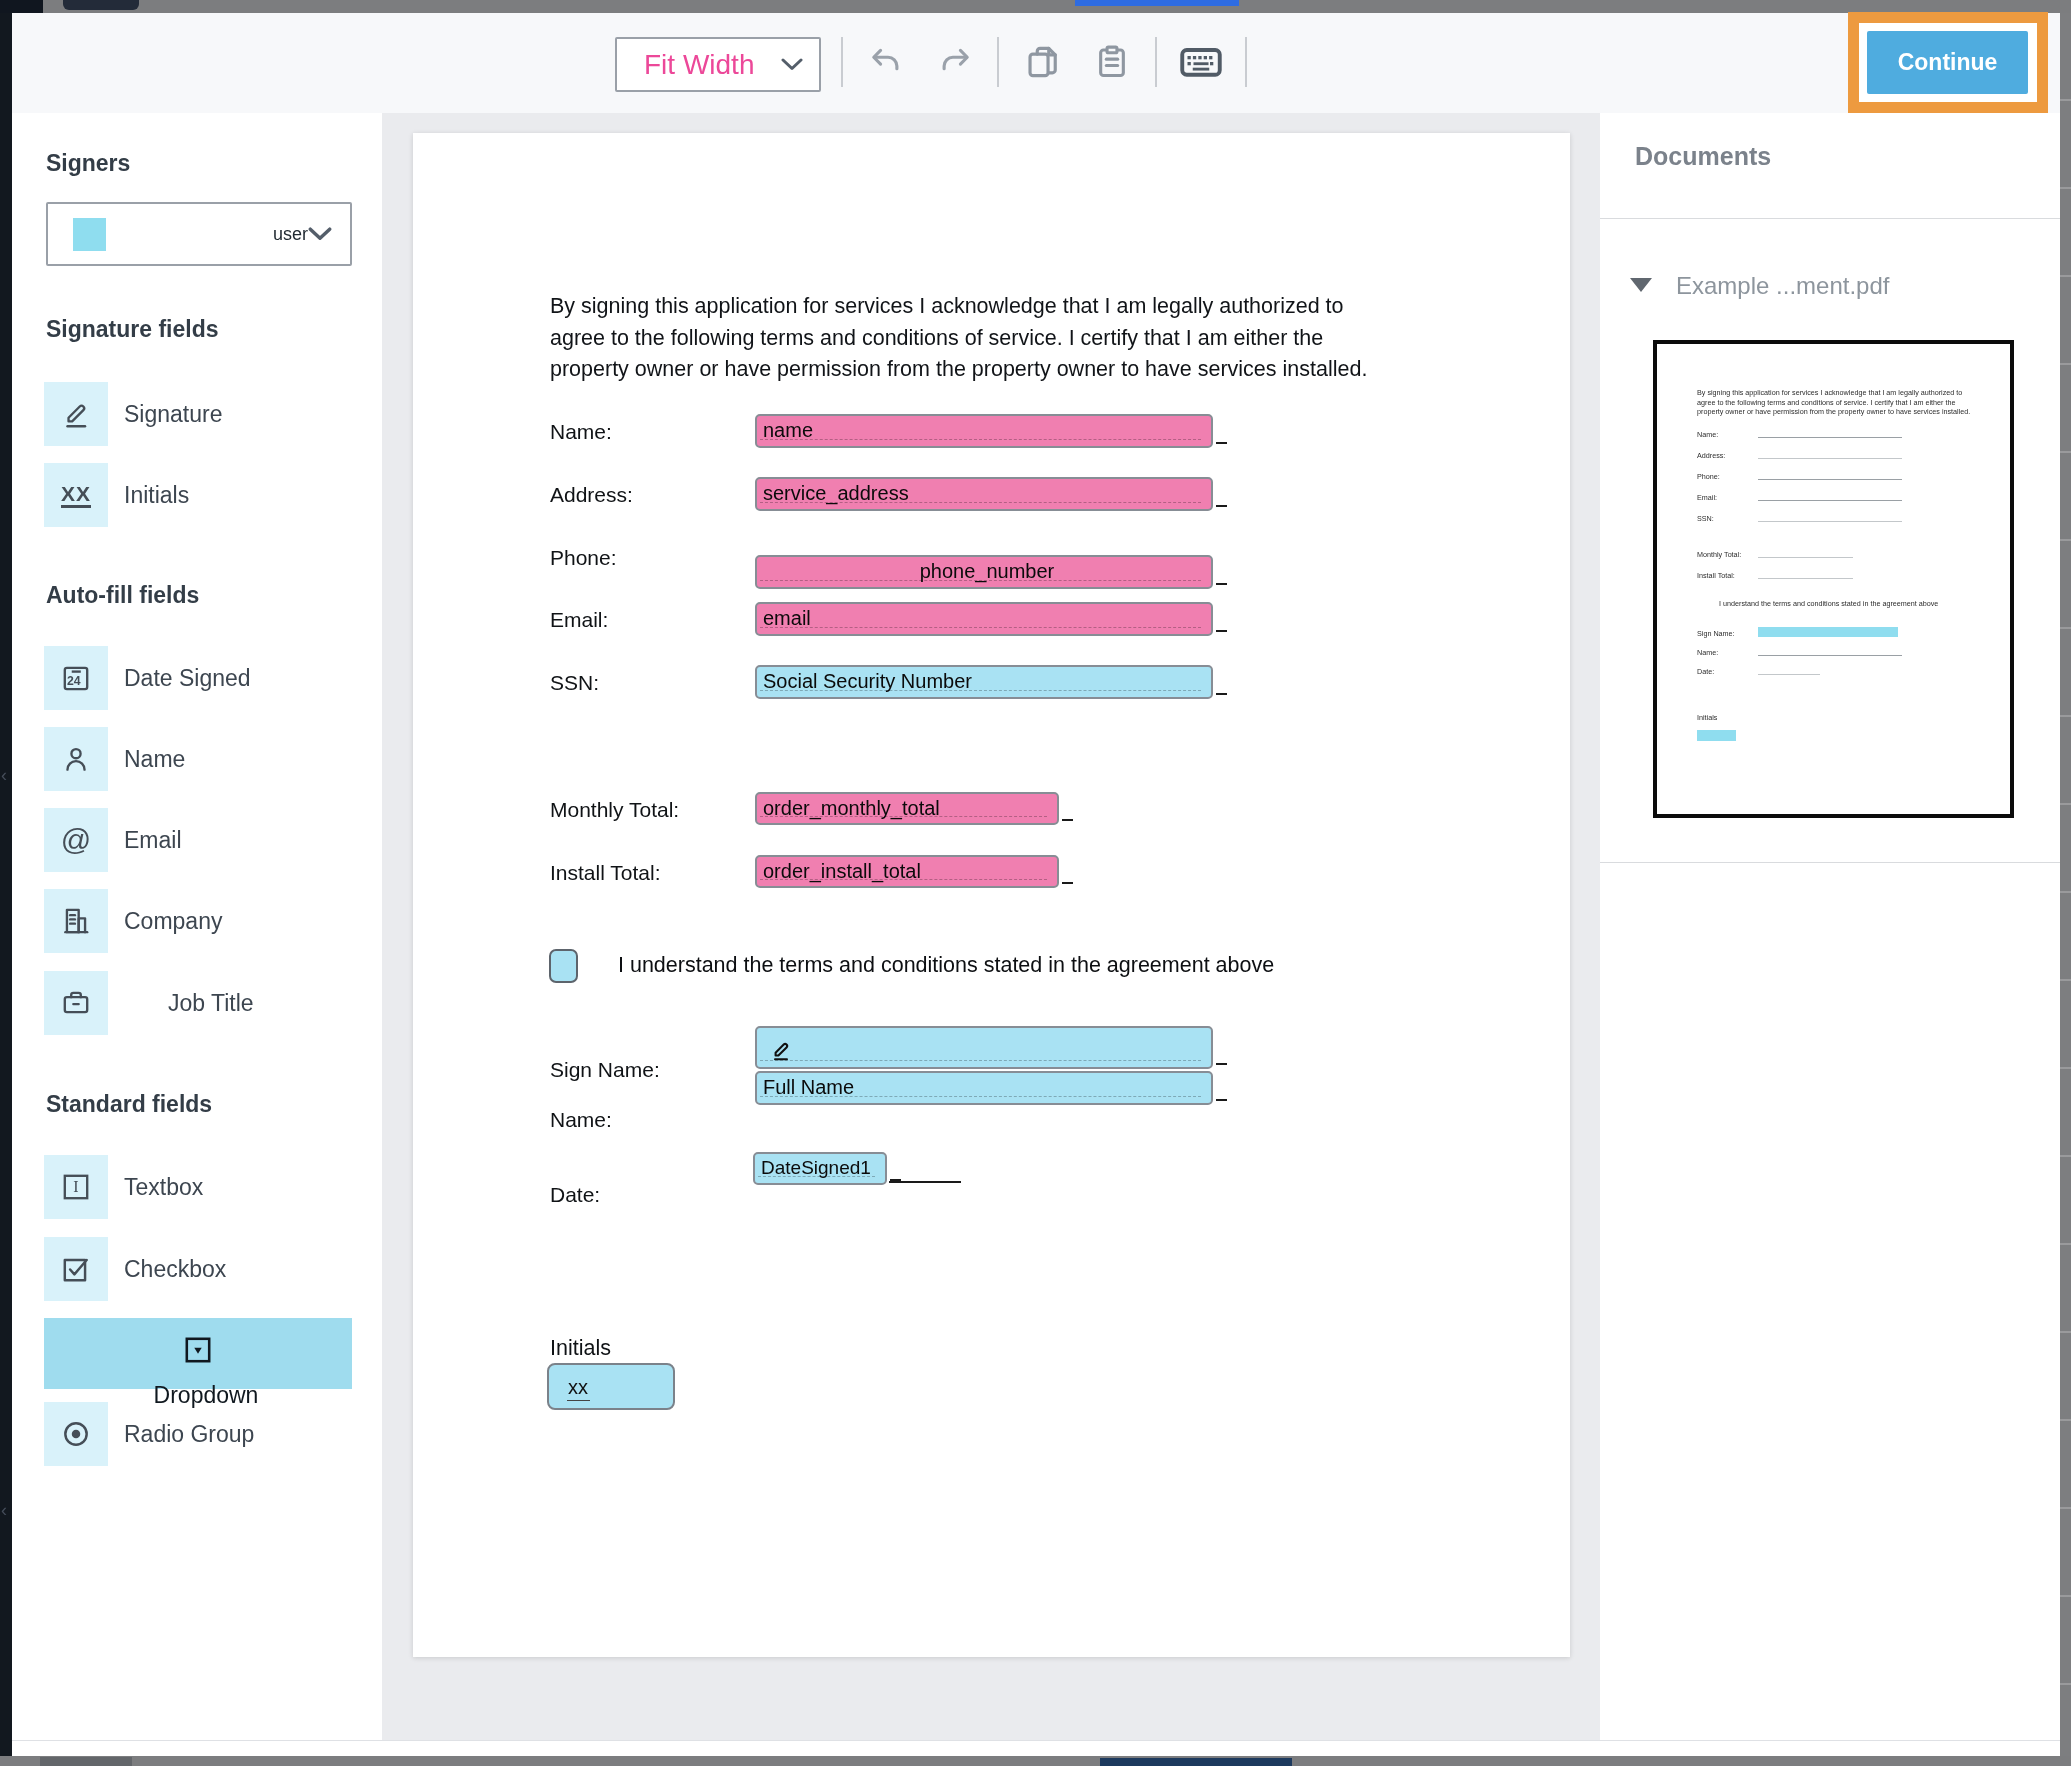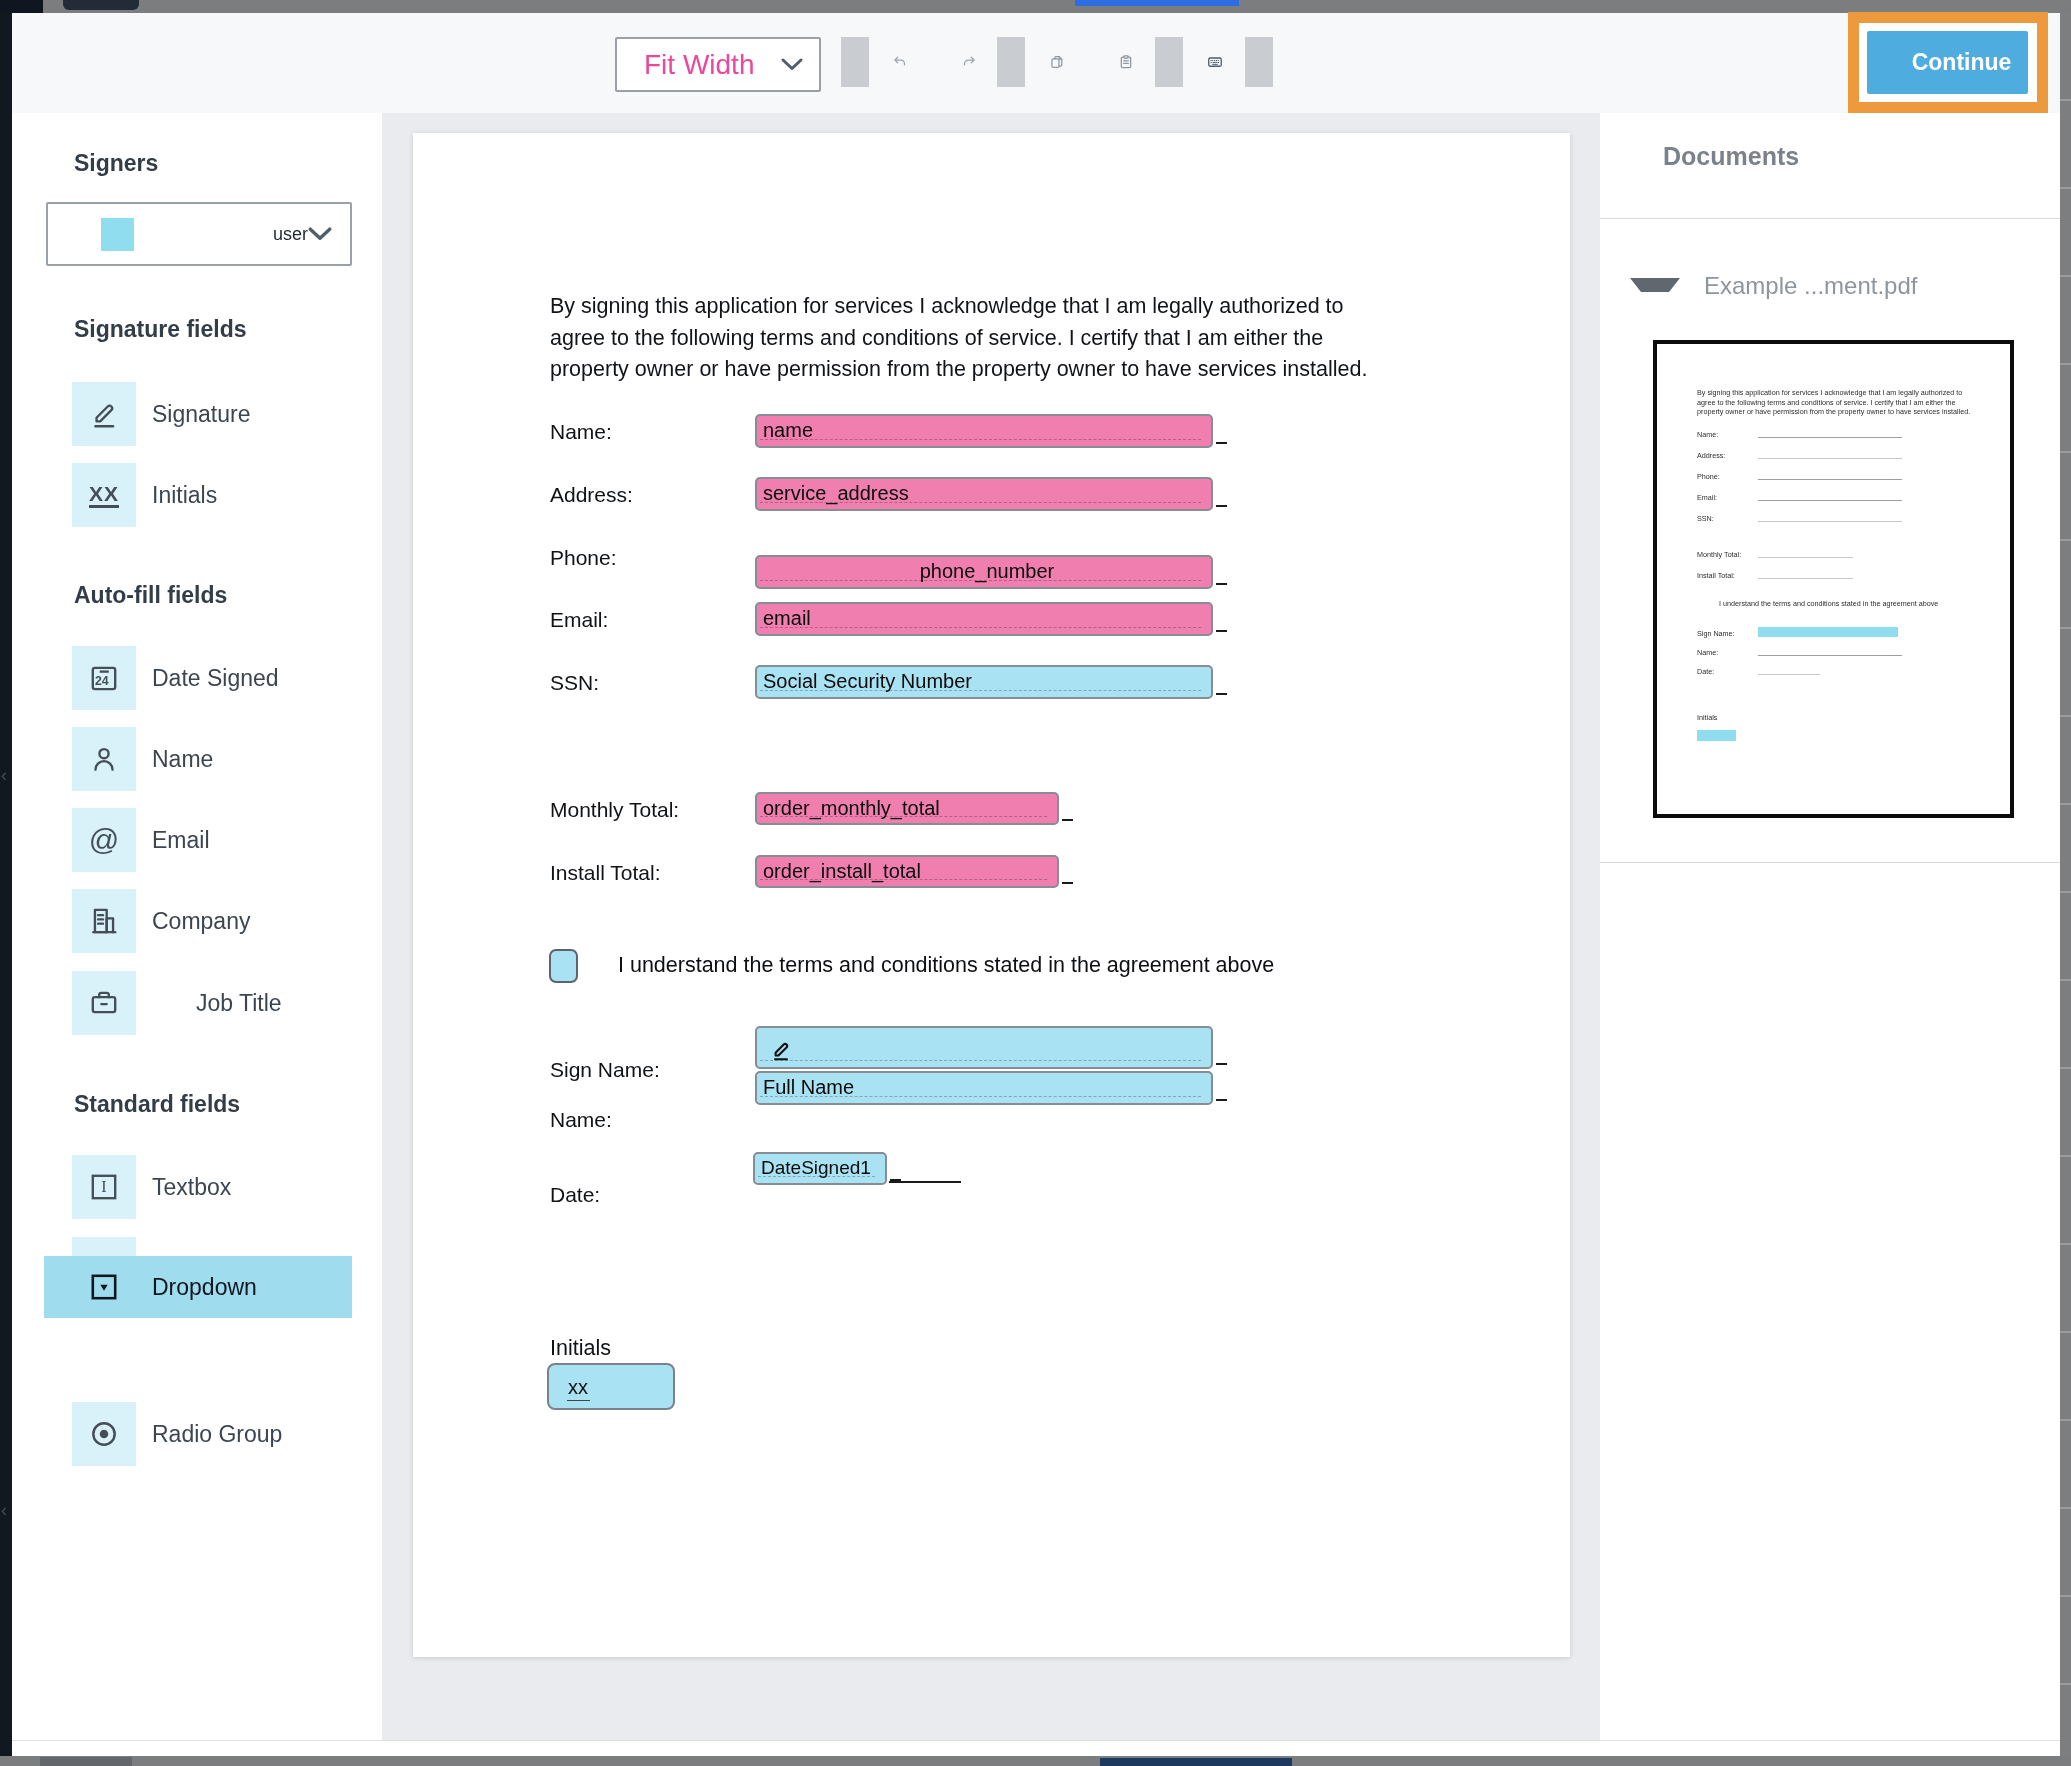--- a/index.html
+++ b/index.html
@@ -2,21 +2,21 @@
 <html style="--pink: #F07FB0; --blue: #A9E2F3; --swatch: #8FDDEF; --iconbg: #D9F2FA; --rowsel: #9FDCEE; --contblue: #4FACDF; --orange: #ED9A3F;"><head>
 <meta charset="utf-8">
 <style>
   :root{
     --pink:#F07FB0; --blue:#A9E2F3; --swatch:#8FDDEF; --iconbg:#D9F2FA;
     --rowsel:#9FDCEE; --contblue:#4FACDF; --orange:#ED9A3F;
   }
   *{margin:0;padding:0;box-sizing:border-box;}
   body{font-family:"Liberation Sans",sans-serif;background:#444;}
   .screen{position:relative;width:2071px;height:1766px;background:#eaebee;overflow:hidden;font-family:"Liberation Sans",sans-serif;}
-  .abs{position:absolute;padding-left:28px;}
+  .abs{position:absolute;}
   
   .chrome-top{left:0;top:0;width:2071px;height:13px;background:#7c7d7f;}
   .chrome-dark-corner{left:0;top:0;width:43px;height:13px;background:#10161f;}
   .chrome-tab{left:63px;top:0;width:76px;height:10px;background:#232b39;border-radius:0 0 6px 6px;}
   .chrome-blue-sliver{left:1075px;top:0;width:164px;height:6px;background:#2e6ce2;}
   .chrome-left{left:0;top:13px;width:12px;height:1753px;background:#12181f;color:#454d5a;font-size:18px;}
   .chrome-left .g1{position:absolute;left:1px;top:752px;}
   .chrome-left .g2{position:absolute;left:1px;top:1487px;}
   .chrome-bottom{left:0;top:1756px;width:2071px;height:10px;background:#7c7d7f;}
   .chrome-bottom-seg{left:40px;top:1757px;width:92px;height:9px;background:#63666a;}
@@ -271,21 +271,21 @@
   <div class="abs sb-item" style="top:1237px;">
     <span class="sb-icon">
       <svg width="32" height="32" viewBox="0 0 30 30" fill="none" stroke="#454e57" stroke-width="2.3" stroke-linejoin="round" stroke-linecap="round">
         <rect x="4.5" y="6.5" width="19" height="19"></rect>
           <path d="M9.5 15.5 l4 4.5 L25 6.5"></path>
       </svg>
     </span>
     <span class="sb-label">Checkbox</span>
   </div>
 
-  <div class="abs sb-item selected" style="top:1256px;height:62px;">
+  <div class="abs sb-item selected" style="top:1318px;height:71px;flex-direction:column;">
     <span class="sb-icon">
       <svg width="32" height="32" viewBox="0 0 30 30" fill="none" stroke="#10181f" stroke-width="2.4">
         <rect x="4.5" y="4.5" width="21" height="21"></rect>
         <path d="M11.5 13 h7 L15 18.5 z" fill="#10181f" stroke="none"></path>
       </svg>
     </span>
     <span class="sb-label">Dropdown</span>
   </div>
 
   <div class="abs sb-item" style="top:1402px;">

